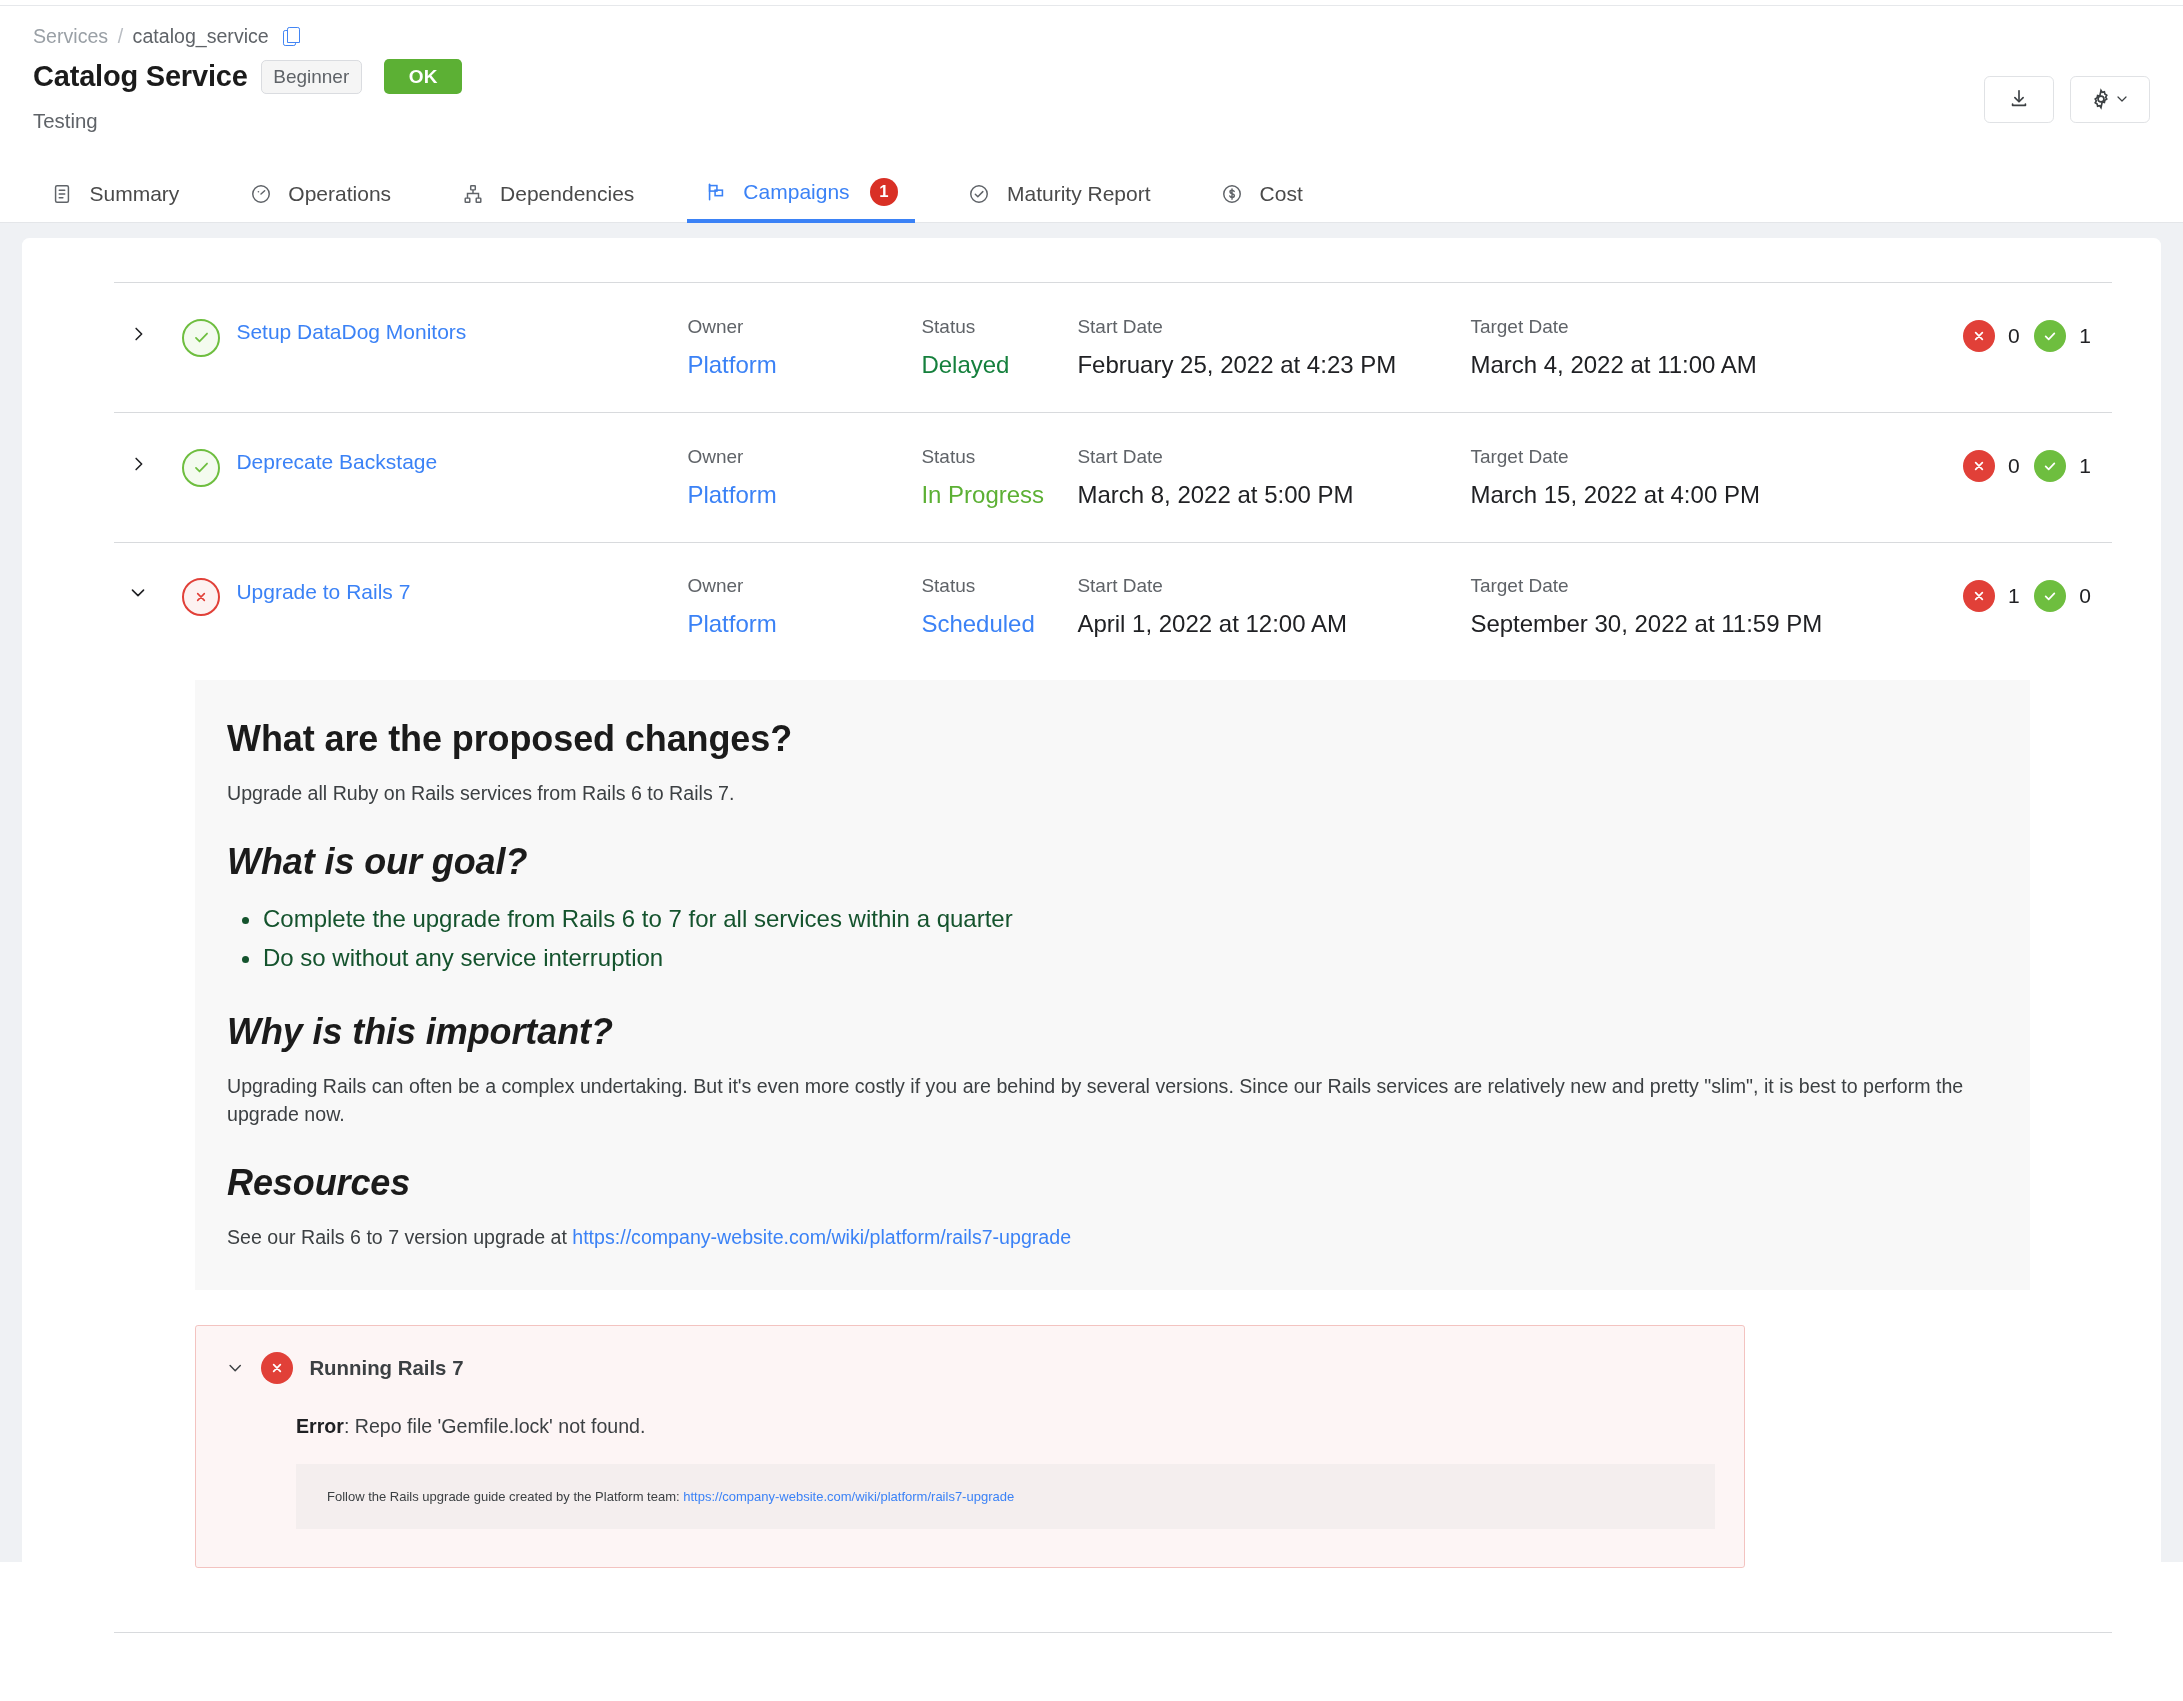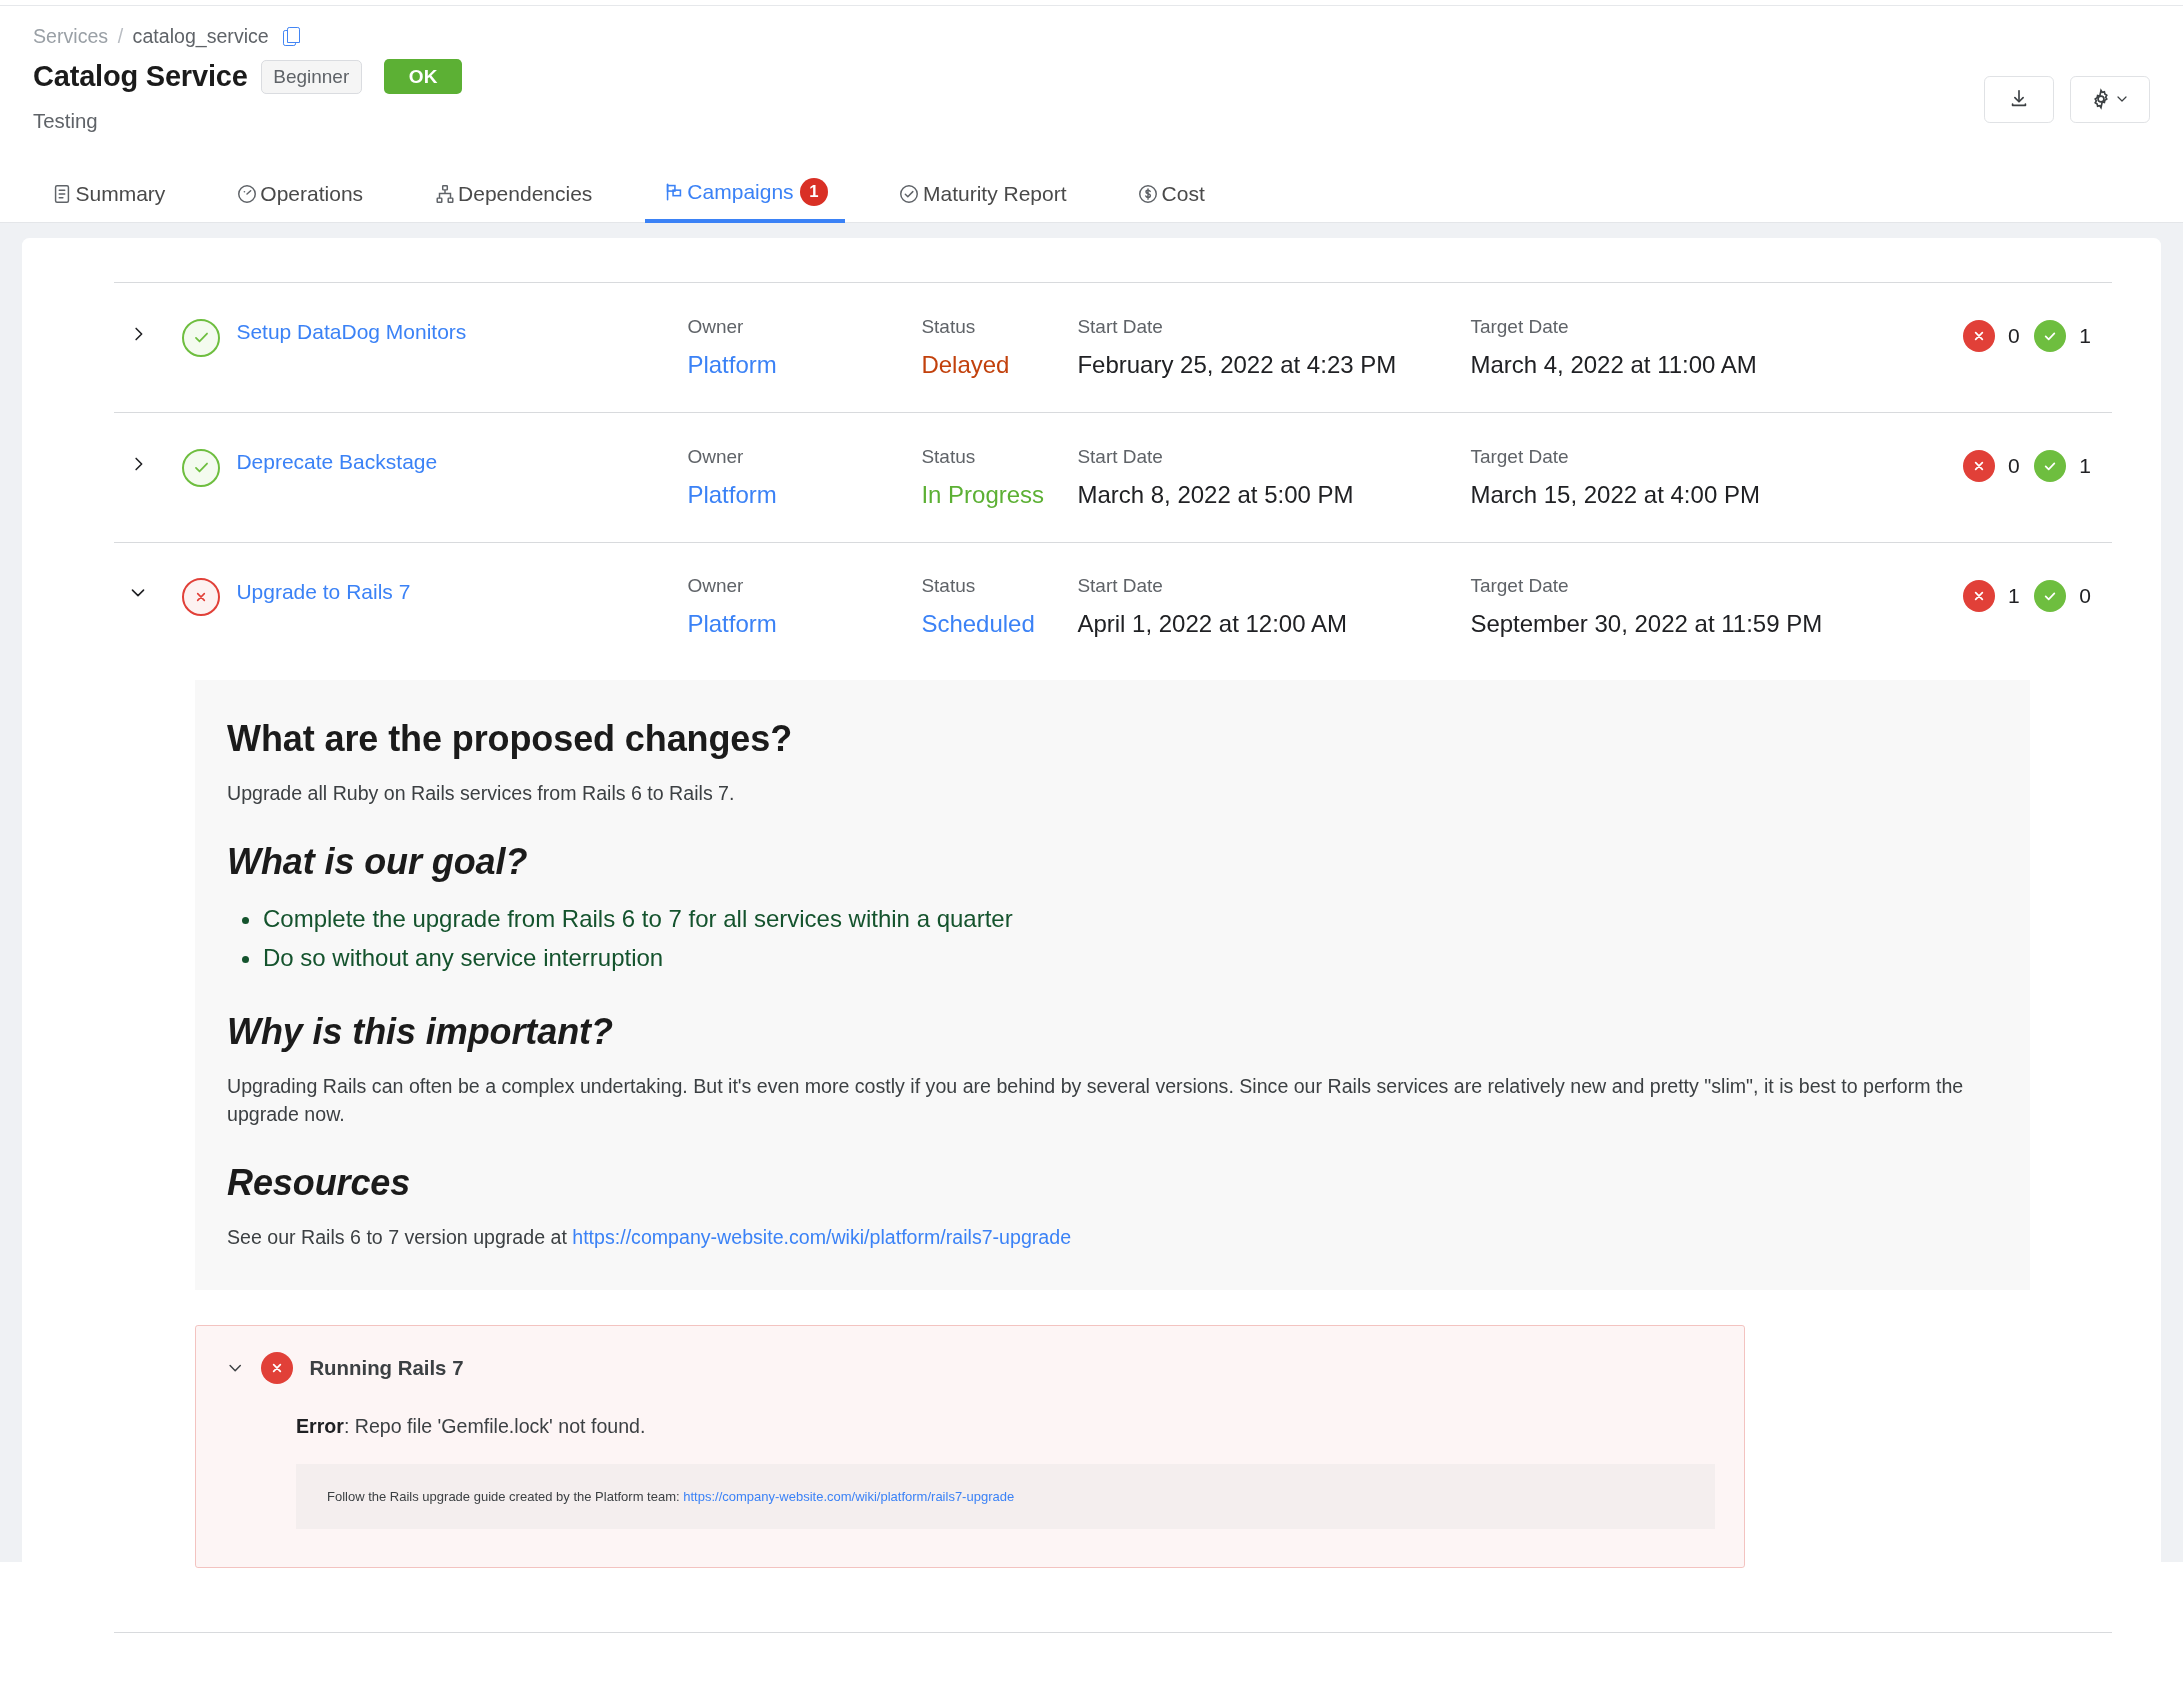--- a/index.html
+++ b/index.html
@@ -53,21 +53,21 @@
   }
   .hdr-btn.wide { width:80px; }
 
   
   .tabbar {
     margin-top:25px; border-bottom:0.7px solid #e4e6e9; background:#fff;
     display:flex; align-items:flex-end; padding: 0 33px;
     height: 65px;
   }
   .tab {
-    display:flex; align-items:center; gap:2px; padding: 0 17.5px 16px 17.5px;
+    display:flex; align-items:center; gap:16px; padding: 0 17.5px 16px 17.5px;
     font-size:21px; color:#4a4a4a; cursor:pointer; position:relative;
     margin-right:35px;
   }
   .tab .tab-ico { display:flex; align-items:center; justify-content:center; width:23px; height:23px; color:#5f6368; }
   .tab.active { color:#3b82f6; }
   .tab.active .tab-ico { color:#3b82f6; }
   .tab.active::after {
     content:""; position:absolute; left:0; right:0; bottom:-0.7px; height:3.6px; background:#3b82f6;
   }
   .tab-badge {
@@ -93,21 +93,21 @@
   }
   .chev svg { display:block; }
 
   .statusicon { flex:0 0 38px; margin-left:20.4px; margin-top:2.9px; }
   .rowname { margin-left:16px; flex:0 0 451px; font-size:21px; color:#3b82f6; cursor:pointer; padding-top:4.4px; }
 
   .col { flex:0 0 auto; }
   .col-label { font-size:19px; color:#5f6368; margin-bottom:13px; }
   .col-val { font-size:24px; color:#202124; }
   .col-val.link { color:#3b82f6; cursor:pointer; }
-  .col-val.red { color:#c2410c; }
+  .col-val.red { color:#15803d; }
   .col-val.green { color:#5cb034; }
 
   .col-owner { width:234px; }
   .col-status { width:156px; }
   .col-start { width:393px; }
   .col-target { width:408px; }
 
   .counts { display:flex; align-items:center; gap:14.6px; padding-top:4.4px; margin-left:auto; margin-right:70px; }
   .cnt { display:flex; align-items:center; gap:13px; }
   .cnt .num { font-size:21px; color:#202124; }

